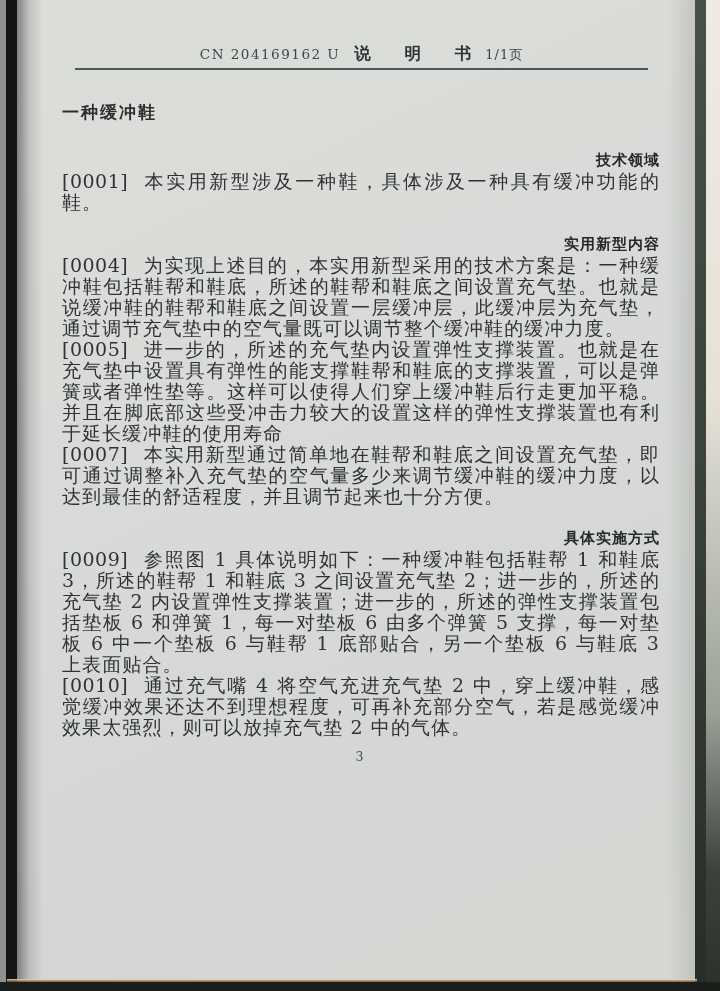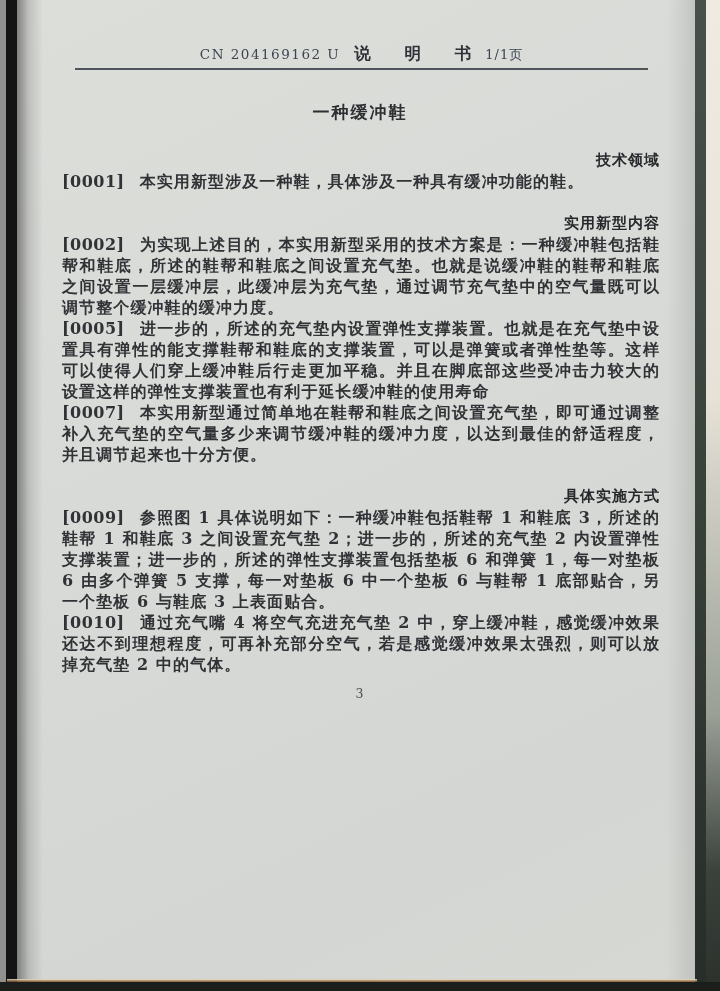--- a/index.html
+++ b/index.html
@@ -95,21 +95,20 @@
     width: 573px;
     height: 0;
     border-top: 2px solid #4d555a;
   }
 
   
   .doc-title {
     margin-top: 31px;
     width: 596px;
     margin-left: 55px;
-    text-align: center;
     font-size: 17px;
     font-weight: bold;
     letter-spacing: 2px;
     color: #2c2e32;
   }
 
   
   .doc-body {
     margin-left: 55px;
     width: 598px;
@@ -119,26 +118,25 @@
     font-size: 15px;
     font-weight: bold;
     line-height: 21px;
     letter-spacing: 1px;
     color: #26282c;
     text-align: right;
   }
   .doc-body section:first-child .section-heading { margin-top: 26px; }
   .para {
     margin: 0;
-    font-size: 16px;
+    font-size: 19px;
     line-height: 21px;
     letter-spacing: 1.1px;
     text-align: justify;
     color: #303236;
-    font-weight: bold;
   }
   .para .pnum { margin-right: 15px; letter-spacing: 0.5px; }
 
   
   .page-footer {
     margin-top: 11px;
     width: 596px;
     margin-left: 55px;
     text-align: center;
     font-size: 12.5px;
@@ -172,21 +170,21 @@
     <div class="doc-body">
 
       <section>
         <div class="section-heading">技术领域</div>
         <p class="para"><span class="pnum">[0001]</span><span>本实用新型涉及一种鞋，具体涉及一种具有缓冲功能的鞋。</span></p>
       </section>
 
 
       <section>
         <div class="section-heading">实用新型内容</div>
-        <p class="para"><span class="pnum">[0002]</span><span>为实现上述目的，本实用新型采用的技术方案是：一种缓冲鞋包括鞋帮和鞋底，所述的鞋帮和鞋底之间设置充气垫。也就是说缓冲鞋的鞋帮和鞋底之间设置一层缓冲层，此缓冲层为充气垫，通过调节充气垫中的空气量既可以调节整个缓冲鞋的缓冲力度。</span></p>
+        <p class="para"><span class="pnum">[0004]</span><span>为实现上述目的，本实用新型采用的技术方案是：一种缓冲鞋包括鞋帮和鞋底，所述的鞋帮和鞋底之间设置充气垫。也就是说缓冲鞋的鞋帮和鞋底之间设置一层缓冲层，此缓冲层为充气垫，通过调节充气垫中的空气量既可以调节整个缓冲鞋的缓冲力度。</span></p>
         <p class="para"><span class="pnum">[0005]</span><span>进一步的，所述的充气垫内设置弹性支撑装置。也就是在充气垫中设置具有弹性的能支撑鞋帮和鞋底的支撑装置，可以是弹簧或者弹性垫等。这样可以使得人们穿上缓冲鞋后行走更加平稳。并且在脚底部这些受冲击力较大的设置这样的弹性支撑装置也有利于延长缓冲鞋的使用寿命</span></p>
         <p class="para"><span class="pnum">[0007]</span><span>本实用新型通过简单地在鞋帮和鞋底之间设置充气垫，即可通过调整补入充气垫的空气量多少来调节缓冲鞋的缓冲力度，以达到最佳的舒适程度，并且调节起来也十分方便。</span></p>
       </section>
 
       <section>
       </section>
 
       <section>
         <div class="section-heading">具体实施方式</div>
         <p class="para"><span class="pnum">[0009]</span><span>参照图 1 具体说明如下：一种缓冲鞋包括鞋帮 1 和鞋底 3，所述的鞋帮 1 和鞋底 3 之间设置充气垫 2；进一步的，所述的充气垫 2 内设置弹性支撑装置；进一步的，所述的弹性支撑装置包括垫板 6 和弹簧 1，每一对垫板 6 由多个弹簧 5 支撑，每一对垫板 6 中一个垫板 6 与鞋帮 1 底部贴合，另一个垫板 6 与鞋底 3 上表面贴合。</span></p>

